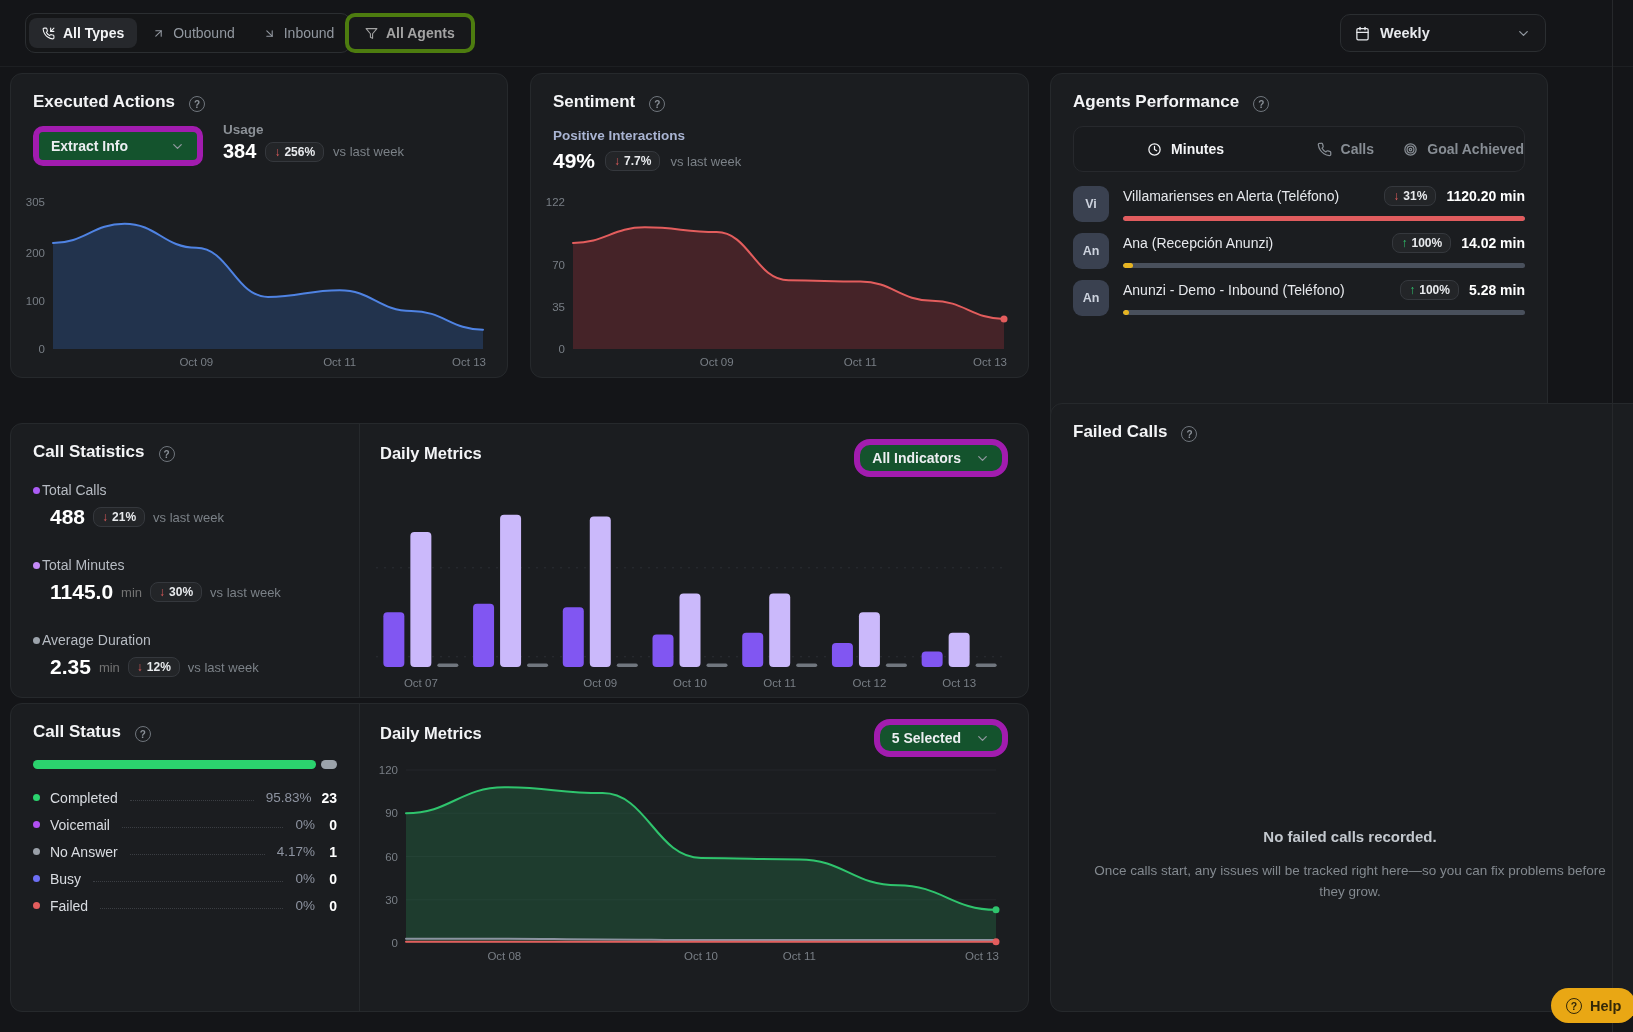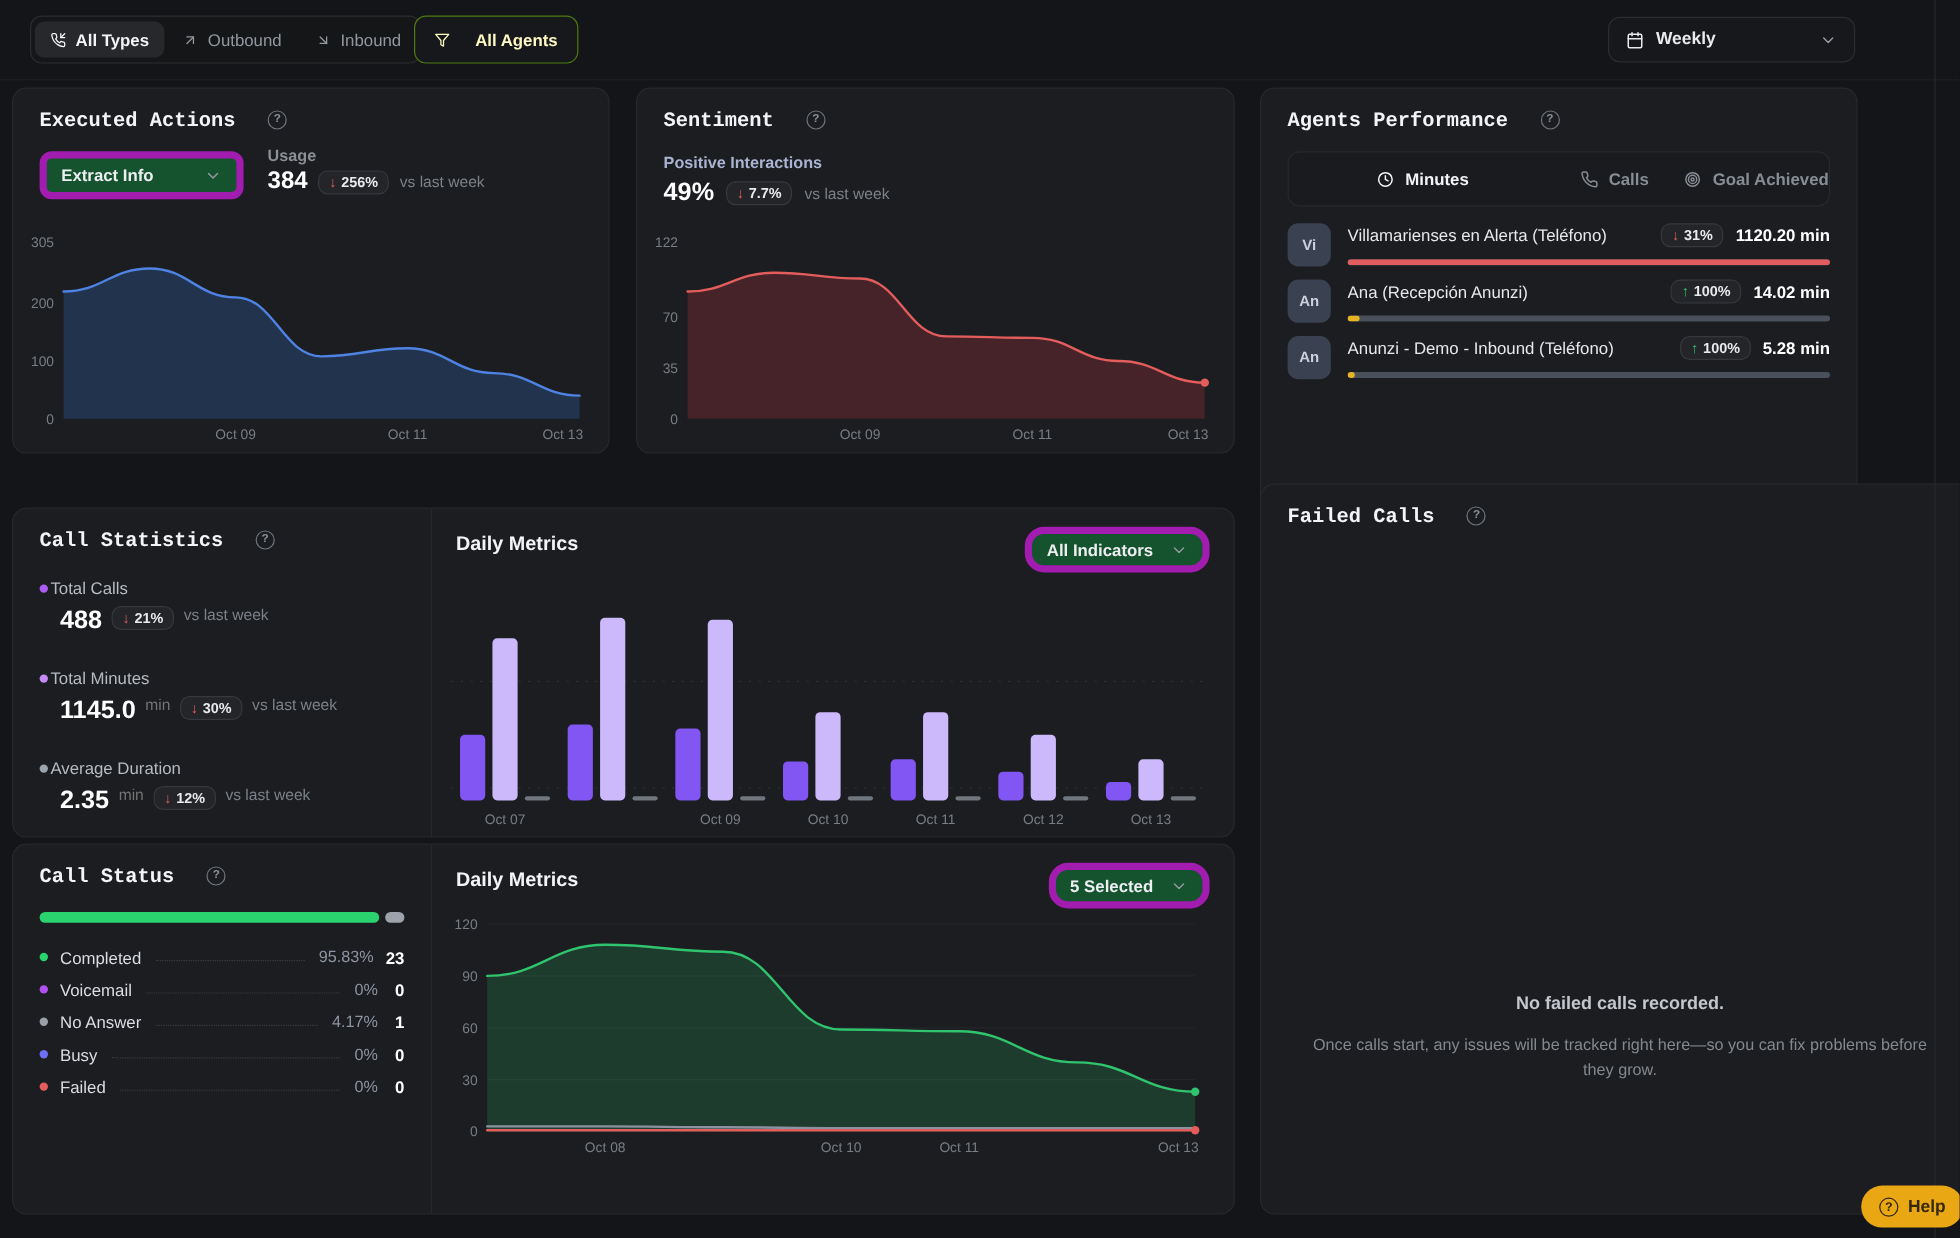--- a/index.html
+++ b/index.html
@@ -12,34 +12,34 @@
     overflow: hidden;
   }
   .ic { width:15px; height:15px; fill:none; stroke:currentColor; stroke-width:2; stroke-linecap:round; stroke-linejoin:round; flex:none; }
   .ic-sm { width:13px; height:13px; }
 
   
   .topbar { position:absolute; left:0; top:0; width:100%; height:67px; border-bottom:1px solid #1d1f22; }
   .seg { position:absolute; left:25px; top:13px; height:40px; display:flex; align-items:center; padding:3px; gap:2px; border:1px solid #2b2e31; border-radius:10px; background:#151618; }
   .seg-item { display:flex; align-items:center; gap:8px; padding:7px 13px; border-radius:8px; color:#9298a0; font-size:14px; cursor:pointer; white-space:nowrap; }
   .seg-item.active { background:#26282c; color:#f3f4f6; font-weight:700; }
-  .btn-outline { position:absolute; left:345px; top:13px; height:40px; display:flex; align-items:center; gap:21px; padding:0 16px; border:1px solid #4d7c0f; border-radius:10px; color:#fef9c3; font-size:14px; font-weight:700; background:#17181b; cursor:pointer; }
+  .btn-outline { position:absolute; left:345px; top:13px; height:40px; display:flex; align-items:center; gap:8px; padding:0 16px; border:4px solid #4d7c0f; border-radius:10px; color:#a3a3a3; font-size:14px; font-weight:700; background:#17181b; cursor:pointer; }
   .weekly { position:absolute; left:1340px; top:14px; width:206px; height:38px; display:flex; align-items:center; gap:10px; padding:0 14px; border:1px solid #2b2e31; border-radius:10px; background:#17181b; color:#e8eaee; font-size:14.5px; font-weight:600; cursor:pointer; }
   .weekly .chev { margin-left:auto; color:#9298a0; }
 
   
   .card { position:absolute; background:#1b1d20; border:1px solid #26292c; border-radius:12px; }
   #card-executed { left:10px;  top:73px;  width:498px;  height:305px; }
   #card-sentiment { left:530px; top:73px;  width:499px;  height:305px; }
   #card-agents   { left:1050px; top:73px;  width:498px;  height:356px; }
   #card-stats-metrics { left:10px; top:423px; width:1019px; height:275px; }
   #card-failed   { left:1050px; top:403px; width:600px;  height:609px; }
   #card-status-metrics { left:10px; top:703px; width:1019px; height:309px; }
 
-  .card-title { position:absolute; left:22px; top:18px; display:flex; align-items:flex-start; gap:27px; font-size:17px; font-weight:700; color:#f3f4f6;font-family:Liberation Mono, monospace; }
+  .card-title { position:absolute; left:22px; top:18px; display:flex; align-items:flex-end; gap:14px; font-size:17px; font-weight:700; color:#f3f4f6; }
   .help-icon { width:16px; height:16px; border:1.4px solid #6f757c; border-radius:50%; color:#8a9097; font-size:10px; font-weight:700; display:flex; align-items:center; justify-content:center; cursor:pointer; }
 
   .select { display:inline-flex; align-items:center; gap:14px; height:40px; border:6px solid #a21caf; border-radius:10px; background:#14532d; padding:0 12px; color:#eceef1; font-size:14px; font-weight:600; cursor:pointer; }
   .select .chev { margin-left:auto; color:#9298a0; }
   .select.sm { height:38px; }
 
   .badge { display:inline-flex; align-items:center; gap:4px; background:#232528; border:1px solid #35383d; border-radius:8px; padding:2px 8px; font-size:12px; font-weight:700; color:#e8eaed; white-space:nowrap; }
   .arr.down { color:#e05b5b; } .arr.up { color:#2fc46d; }
   .vs { font-size:13px; color:#7b8187; white-space:nowrap; }
 
@@ -72,21 +72,21 @@
   .agent-name { flex:1; font-size:14px; color:#e6e8ec; white-space:nowrap; overflow:hidden; }
   .agent-value { font-size:14px; font-weight:700; color:#ffffff; white-space:nowrap; }
   .agent-bar { height:5px; border-radius:3px; background:#49505c; margin-top:10px; overflow:hidden; }
   .agent-bar-fill { height:100%; border-radius:3px; }
 
   
   .stat { position:absolute; left:22px; }
   #stat-0 { top:58px; } #stat-1 { top:133px; } #stat-2 { top:208px; }
   .stat-head { display:flex; align-items:center; gap:2px; font-size:14px; color:#b6bbc2; }
   .dot { width:7px; height:7px; border-radius:50%; flex:none; }
-  .stat-row { display:flex; align-items:flex-start; gap:8px; margin-top:7px; padding-left:17px; }
+  .stat-row { display:flex; align-items:center; gap:8px; margin-top:7px; padding-left:17px; }
   .stat-value { font-size:21px; font-weight:700; color:#ffffff; }
   .stat-unit { font-size:13px; color:#737373; }
 
   .divider-v { position:absolute; left:348px; top:0; bottom:0; width:1px; background:#26292c; }
   .pane-right { position:absolute; left:349px; top:0; right:0; bottom:0; }
   .pane-title { position:absolute; left:20px; top:20px; font-size:16.5px; font-weight:700; color:#f3f4f6; }
   .pane-select { position:absolute; right:20px; top:15px;border-radius:16px; }
   #chart-bars  { left:10px; right:18px; top:58px; bottom:4px; }
   #chart-green { left:10px; right:18px; top:56px; bottom:46px; }
 

